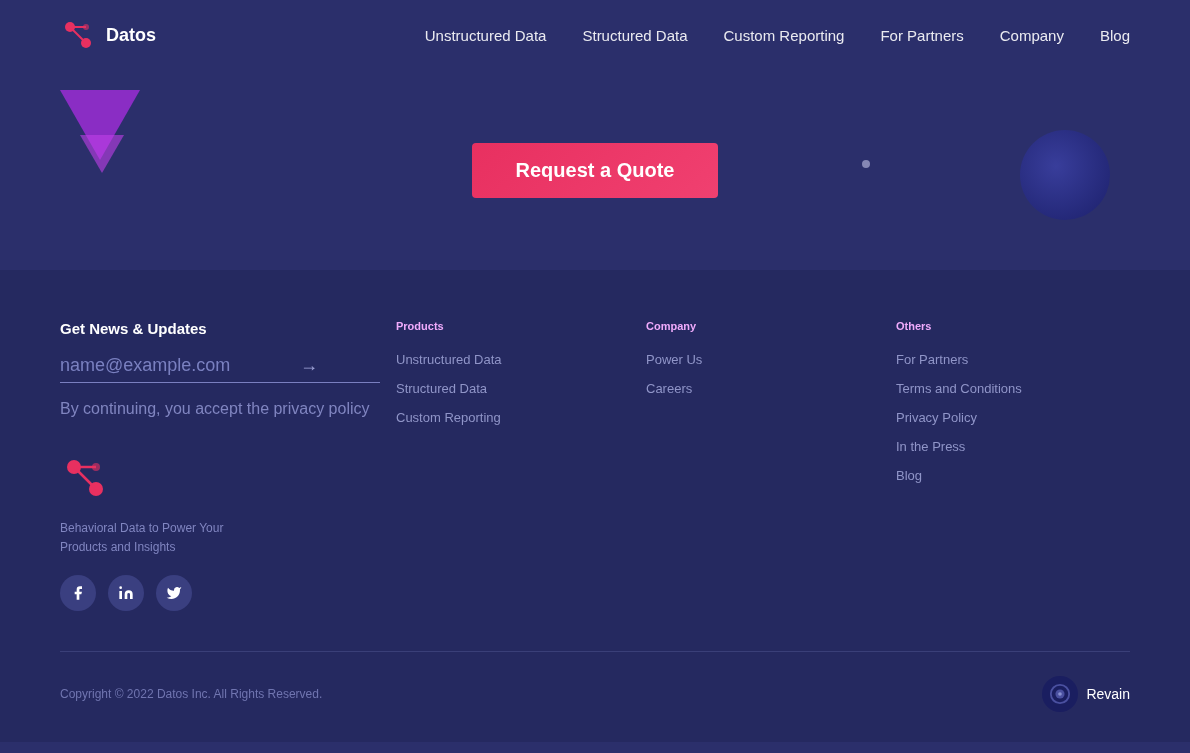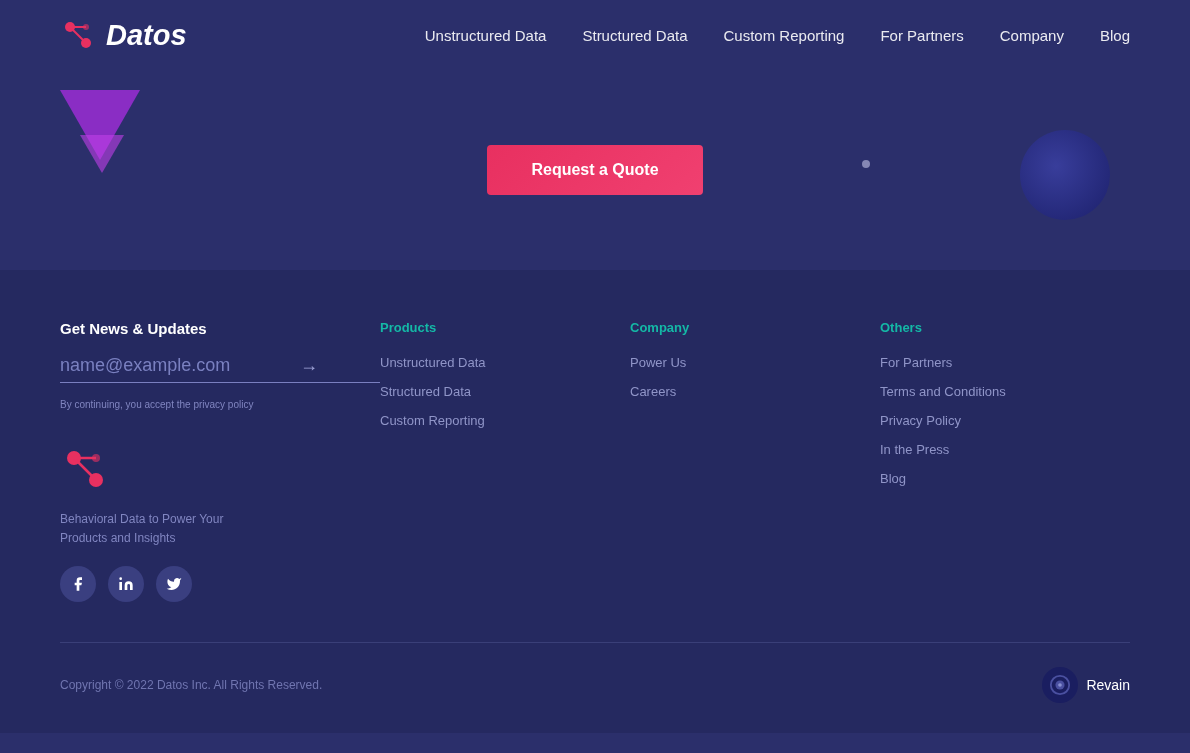--- a/index.html
+++ b/index.html
@@ -26,24 +26,23 @@
     .navbar-brand {
       display: flex;
       align-items: center;
       gap: 10px;
     }
     .brand-logo {
       width: 36px;
       height: 36px;
     }
     .brand-name {
-      font-size: 29px;
+      font-size: 18px;
       font-weight: 600;
       color: #ffffff;
-      font-style: italic;
     }
     .navbar-links {
       display: flex;
       gap: 36px;
       align-items: center;
     }
     .nav-link {
       font-size: 15px;
       color: #ffffff;
       text-decoration: none;
@@ -101,36 +100,36 @@
       height: 8px;
       border-radius: 50%;
       background: #e0e0ff;
       opacity: 0.5;
     }
     .request-btn {
       background: linear-gradient(135deg, #e83060, #f04070);
       color: #ffffff;
       border: none;
       padding: 16px 44px;
-      font-size: 16px;
+      font-size: 20px;
       font-weight: 600;
       border-radius: 4px;
       cursor: pointer;
       position: relative;
       z-index: 5;
     }
 
     
     .footer {
       background-color: #252960;
       padding: 50px 60px 30px;
     }
     .footer-top {
       display: flex;
-      gap: 0;
+      gap: 16px;
       padding-bottom: 40px;
     }
     .footer-col-newsletter {
       flex: 0 0 320px;
     }
     .footer-col {
       flex: 1;
     }
     .newsletter-title {
       font-size: 15px;
@@ -154,21 +153,21 @@
       width: 230px;
     }
     .newsletter-input::placeholder { color: #7a80c0; }
     .newsletter-arrow {
       color: #a0a4d8;
       font-size: 18px;
       cursor: pointer;
       margin-left: 10px;
     }
     .newsletter-disclaimer {
-      font-size: 10px;
+      font-size: 16px;
       color: #8085c0;
       line-height: 1.5;
     }
     .footer-brand-logo {
       margin-top: 32px;
       margin-bottom: 12px;
     }
     .footer-tagline {
       font-size: 12px;
       color: #8085c0;
@@ -187,23 +186,23 @@
       background: #3a3f80;
       display: flex;
       align-items: center;
       justify-content: center;
       cursor: pointer;
       color: #ffffff;
       font-size: 15px;
     }
 
     .footer-col-title {
-      font-size: 13px;
+      font-size: 11px;
       font-weight: 700;
-      color: #14b8a6;
+      color: #f0abfc;
       margin-bottom: 20px;
     }
     .footer-link {
       display: block;
       font-size: 13px;
       color: #9095c8;
       text-decoration: none;
       margin-bottom: 14px;
       cursor: pointer;
     }

